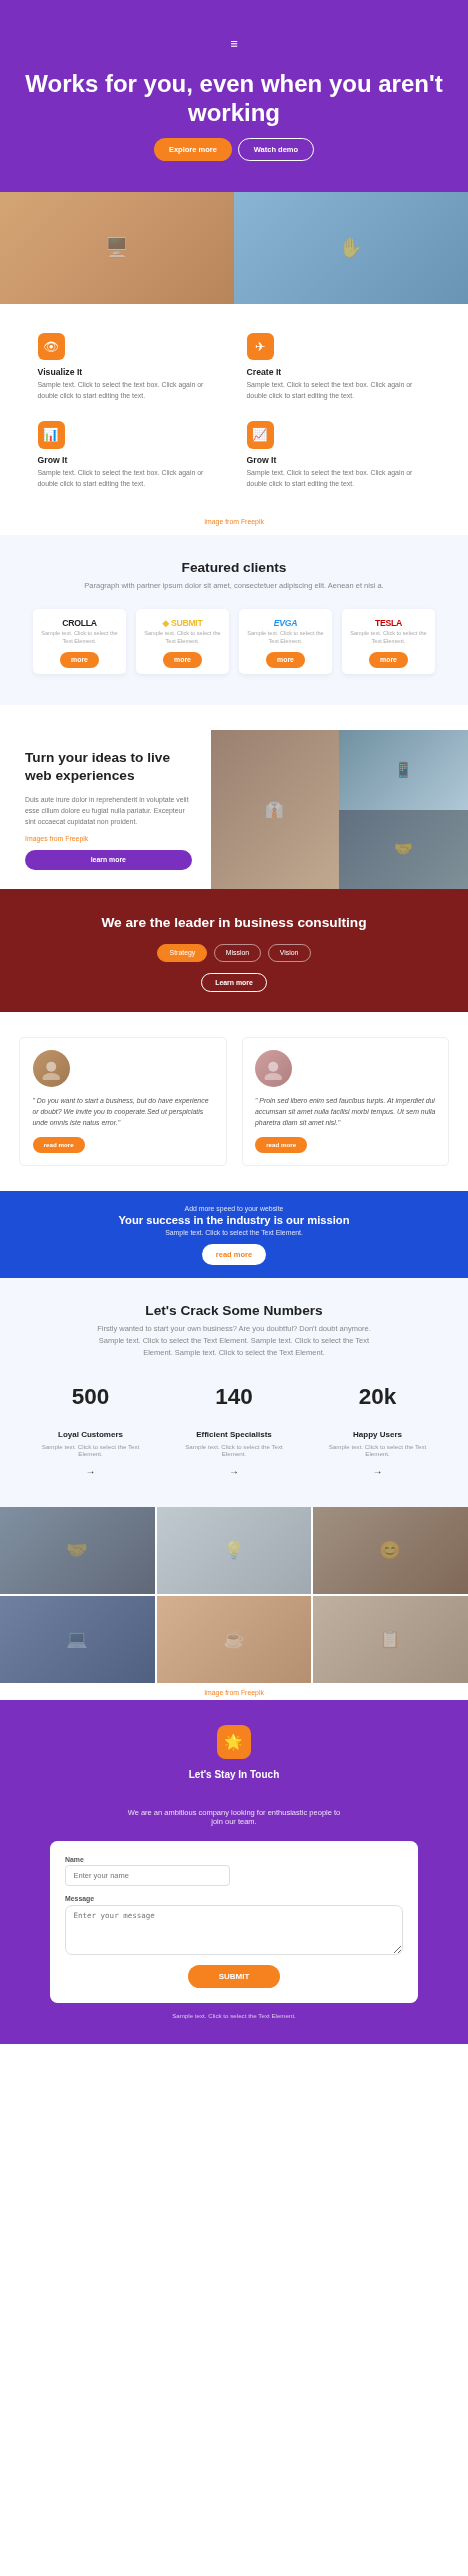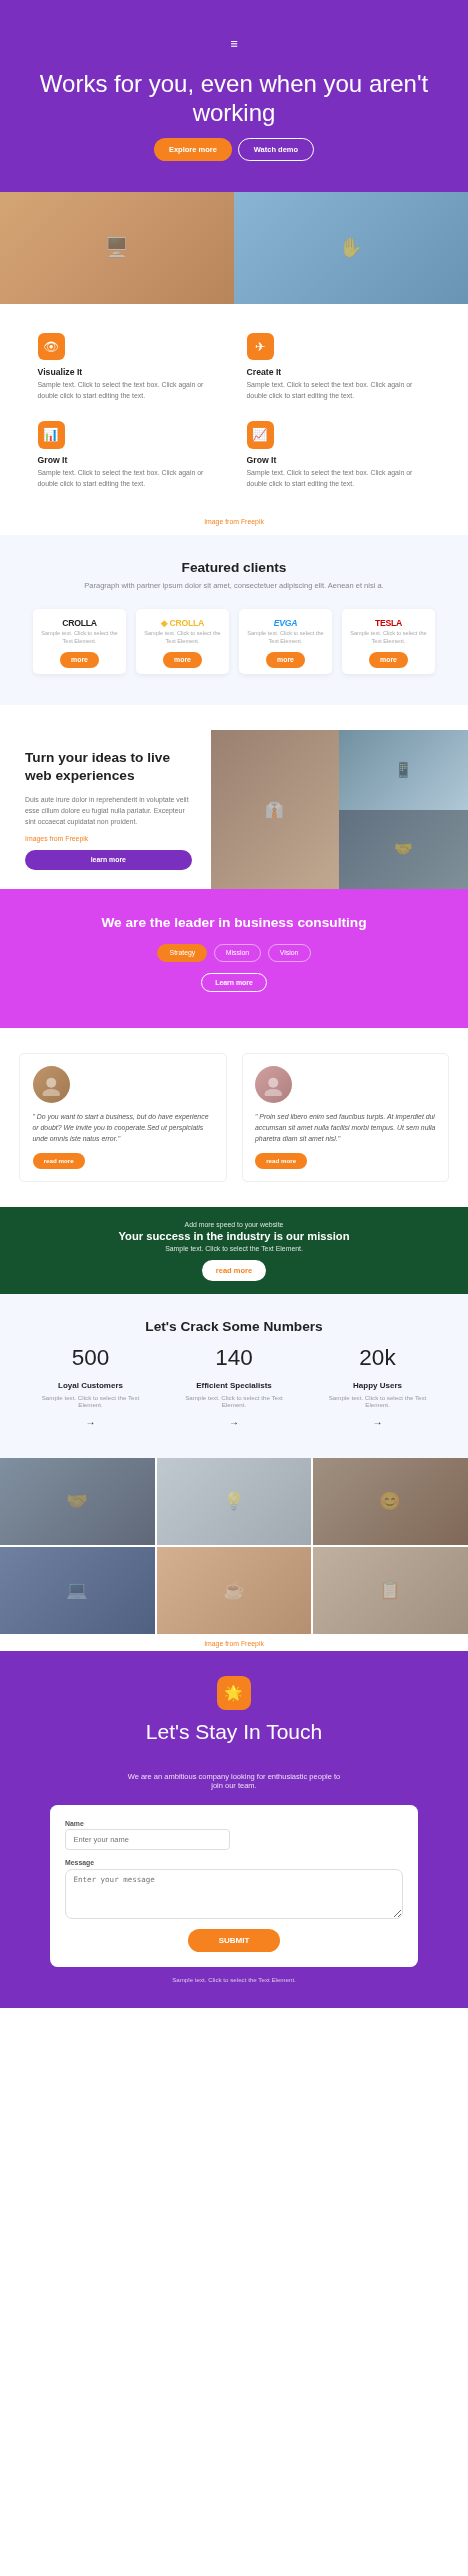--- a/index.html
+++ b/index.html
@@ -6,21 +6,21 @@
     body { font-family: 'Arial', sans-serif; width: 468px; overflow-x: hidden; }
 
     
     .hero {
       background: #7B2FBE;
       padding: 37px 25px 31px;
       text-align: center;
       color: white;
     }
     .hero-menu { font-size: 12.5px; color: white; margin-bottom: 19px; cursor: pointer; }
-    .hero h1 { font-size: 24px; font-weight: 400; line-height: 1.2; margin-bottom: 10px; }
+    .hero h1 { font-size: 24px; font-weight: 700; line-height: 1.2; margin-bottom: 10px; }
     .hero p { font-size: 8px; color: rgba(255,255,255,0.85); max-width: 262px; margin: 0 auto 17.5px; line-height: 1.6; }
     .hero-buttons { display: flex; gap: 6px; justify-content: center; }
     .btn-orange { background: #F5821F; color: white; border: none; border-radius: 15.6px; padding: 6.2px 15px; font-size: 7.5px; cursor: pointer; font-weight: 600; }
     .btn-outline-white { background: transparent; color: white; border: 1.2px solid white; border-radius: 15.6px; padding: 6.2px 15px; font-size: 7.5px; cursor: pointer; font-weight: 600; }
 
     
     .features-section {
       background: white;
       padding: 0;
     }
@@ -154,22 +154,22 @@
     }
     .live-img-placeholder-2 {
       background: linear-gradient(135deg, #7090a0, #b0c8d8);
     }
     .live-img-placeholder-3 {
       background: linear-gradient(135deg, #607080, #809098);
     }
 
     
     .leader-section {
-      background: #d946ef;
-      padding: 25px 25px 36px;
+      background: #7f1d1d;
+      padding: 25px 25px 20px;
       text-align: center;
       color: white;
     }
     .leader-section h2 { font-size: 13.7px; font-weight: 700; margin-bottom: 12.5px; line-height: 1.3; }
     .leader-tabs {
       display: flex;
       gap: 6.2px;
       justify-content: center;
       margin-bottom: 11.2px;
     }
@@ -216,21 +216,21 @@
       align-items: center;
       justify-content: center;
     }
     .avatar-img-1 { background: linear-gradient(135deg, #c0956a, #a07850); }
     .avatar-img-2 { background: linear-gradient(135deg, #d0a0a0, #b08080); }
     .testimonial-card p { font-size: 6.9px; color: #555; line-height: 1.6; margin-bottom: 8.7px; font-style: italic; }
     .btn-orange-sm { background: #F5821F; color: white; border: none; border-radius: 12.5px; padding: 4.4px 11.2px; font-size: 6.2px; cursor: pointer; font-weight: 600; align-self: flex-start; }
 
     
     .cta-orange {
-      background: #14532d;
+      background: #1d4ed8;
       padding: 13.7px 25px;
       text-align: center;
       color: white;
     }
     .cta-orange .cta-small { font-size: 6.9px; color: rgba(255,255,255,0.85); margin-bottom: 2.5px; }
     .cta-orange h2 { font-size: 11.2px; font-weight: 800; margin-bottom: 2.5px; }
     .cta-orange .cta-sub { font-size: 6.9px; color: rgba(255,255,255,0.85); margin-bottom: 8.7px; }
     .btn-white-solid { background: white; color: #F5821F; border: none; border-radius: 12.5px; padding: 5.6px 13.7px; font-size: 7.5px; cursor: pointer; font-weight: 700; }
 
     
@@ -241,21 +241,21 @@
     }
     .numbers-section h2 { font-size: 13.7px; font-weight: 700; color: #222; margin-bottom: 5px; }
     .numbers-section .subtitle { font-size: 7.5px; color: #888; max-width: 300px; margin: 0 auto 19px; line-height: 1.6; }
     .numbers-grid {
       display: grid;
       grid-template-columns: repeat(3, 1fr);
       gap: 12.5px;
       margin-bottom: 6.2px;
     }
     .number-card { text-align: center; padding: 6.2px; }
-    .number-card .big-num { font-size: 22.5px; font-weight: 400; color: #222; margin-bottom: 10px; }
+    .number-card .big-num { font-size: 22.5px; font-weight: 700; color: #222; margin-bottom: 20px; }
     .number-card .num-label { font-size: 8px; font-weight: 700; color: #222; margin-bottom: 3.7px; }
     .number-card .num-desc { font-size: 6.2px; color: #999; margin-bottom: 7.5px; }
     .arrow-link { color: #222; font-size: 10px; cursor: pointer; text-decoration: none; }
 
     
     .photo-grid {
       display: grid;
       grid-template-columns: repeat(3, 1fr);
       grid-template-rows: 87px 87px;
       gap: 1.9px;
@@ -293,21 +293,21 @@
       height: 34px;
       background: #F5821F;
       border-radius: 8.7px;
       margin: 0 auto 10px;
       display: flex;
       align-items: center;
       justify-content: center;
       font-size: 15px;
       color: white;
     }
-    .contact-section h2 { font-size: 21px; font-weight: 400; margin-bottom: 9px; }
+    .contact-section h2 { font-size: 10px; font-weight: 700; margin-bottom: 9px; }
     .contact-section .sub { font-size: 7.5px; color: rgba(255,255,255,0.85); margin-bottom: 15px; max-width: 225px; margin-left: auto; margin-right: auto; margin-top: 28px; }
     .contact-form { background: white; border-radius: 7.5px; padding: 15px; text-align: left; }
     .form-row { display: grid; grid-template-columns: 1fr 1fr; gap: 8.7px; margin-bottom: 8.7px; }
     .form-group { display: flex; flex-direction: column; }
     .form-group label { font-size: 6.9px; color: #555; margin-bottom: 2.5px; font-weight: 600; }
     .form-group input, .form-group textarea {
       border: 0.6px solid #ddd;
       border-radius: 3.7px;
       padding: 5px 7.5px;
       font-size: 7.5px;
@@ -381,21 +381,21 @@
 <section class="clients-section">
   <h2>Featured clients</h2>
   <p class="subtitle">Paragraph with partner ipsum dolor sit amet, consectetuer adipiscing elit. Aenean et nisi a.</p>
   <div class="clients-logos">
     <div class="client-logo-card">
       <div class="client-logo-name">CROLLA</div>
       <div class="client-logo-desc">Sample text. Click to select the Text Element.</div>
       <button class="btn-more">more</button>
     </div>
     <div class="client-logo-card">
-      <div class="client-logo-name logo-binance">◈ CROLLA</div>
+      <div class="client-logo-name logo-binance">◈ SUBMIT</div>
       <div class="client-logo-desc">Sample text. Click to select the Text Element.</div>
       <button class="btn-more">more</button>
     </div>
     <div class="client-logo-card">
       <div class="client-logo-name logo-evga">EVGA</div>
       <div class="client-logo-desc">Sample text. Click to select the Text Element.</div>
       <button class="btn-more">more</button>
     </div>
     <div class="client-logo-card">
       <div class="client-logo-name logo-tesla">TESLA</div>
@@ -464,20 +464,21 @@
 
 <section class="cta-orange">
   <p class="cta-small">Add more speed to your website</p>
   <h2>Your success in the industry is our mission</h2>
   <p class="cta-sub">Sample text. Click to select the Text Element.</p>
   <button class="btn-white-solid">read more</button>
 </section>
 
 <section class="numbers-section">
   <h2>Let's Crack Some Numbers</h2>
+  <p class="subtitle">Firstly wanted to start your own business? Are you doubtful? Don't doubt anymore. Sample text. Click to select the Text Element. Sample text. Click to select the Text Element. Sample text. Click to select the Text Element.</p>
   <div class="numbers-grid">
     <div class="number-card">
       <div class="big-num">500</div>
       <div class="num-label">Loyal Customers</div>
       <div class="num-desc">Sample text. Click to select the Text Element.</div>
       <a class="arrow-link">→</a>
     </div>
     <div class="number-card">
       <div class="big-num">140</div>
       <div class="num-label">Efficient Specialists</div>

